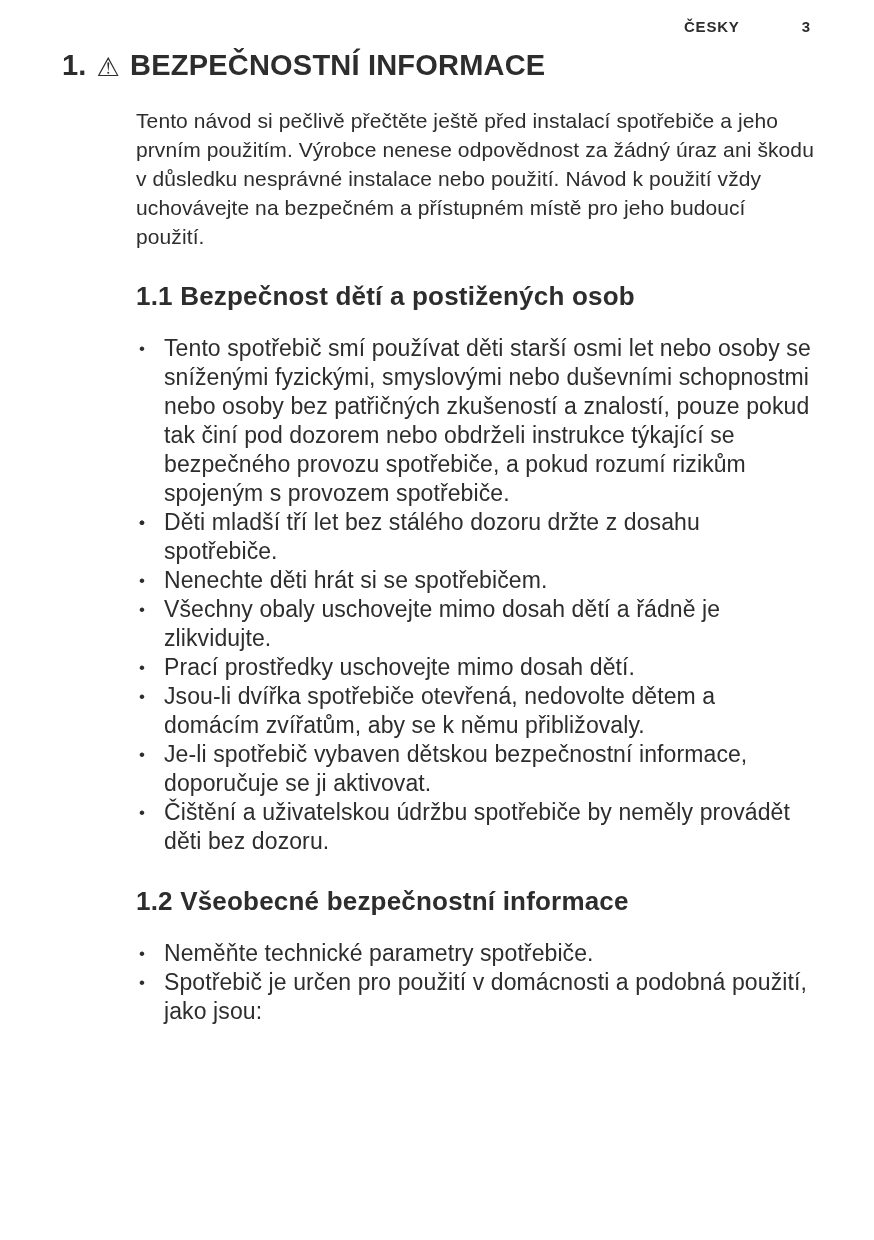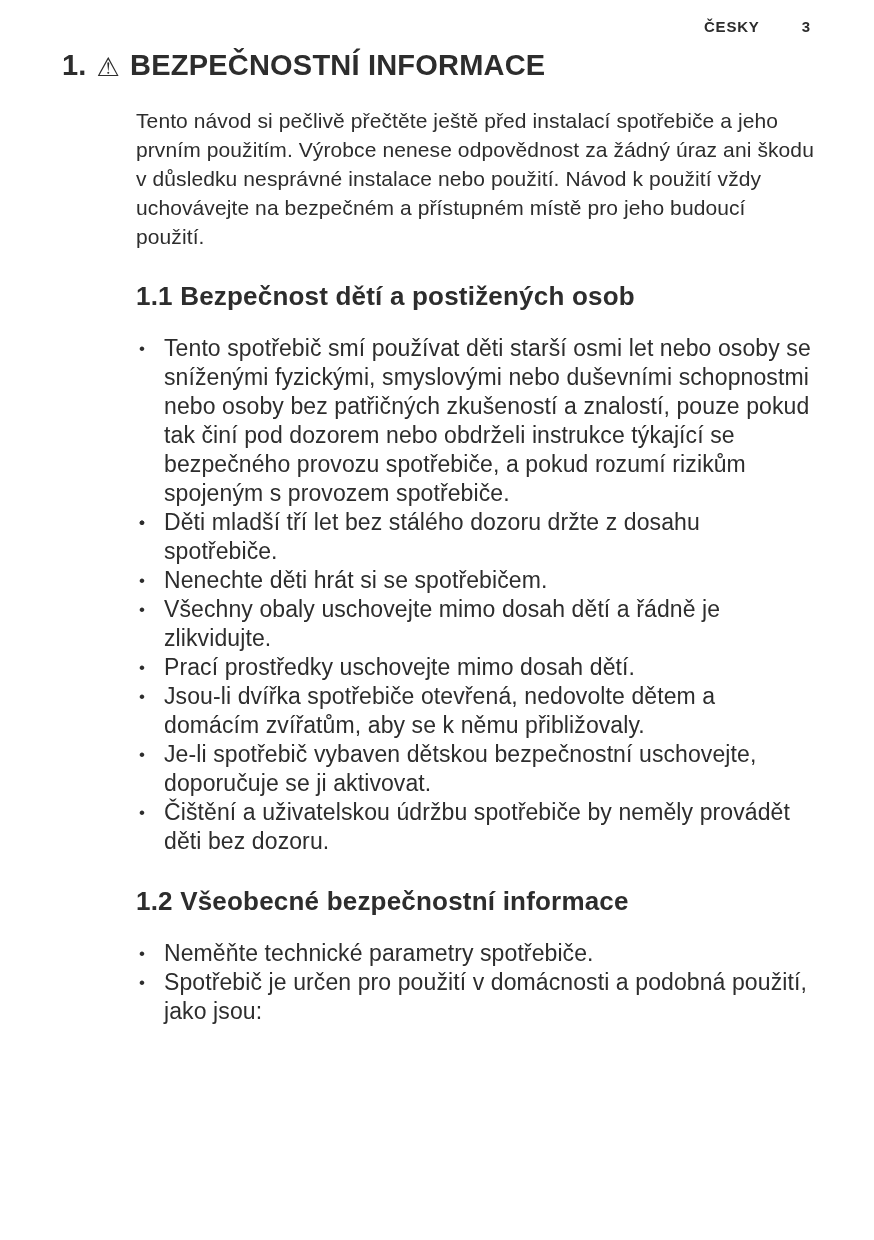--- a/index.html
+++ b/index.html
@@ -11,21 +11,21 @@
     color: #2d2d2d;
     font-family: "Liberation Sans", sans-serif;
     padding: 18px 56px 0 62px;
     position: relative;
     overflow: hidden;
   }
   .page-header {
     display: flex;
     justify-content: flex-end;
     align-items: baseline;
-    gap: 42px;
+    gap: 62px;
     font-size: 15px;
     font-weight: bold;
     letter-spacing: 0.8px;
     padding-right: 8px;
     margin-bottom: 14px;
   }
   .page-header .pagenum { letter-spacing: 0; }
   h1.chapter {
     font-size: 29px;
     font-weight: bold;
@@ -119,21 +119,21 @@
       <li>
         <span class="bullet-mark">•</span>
         <span>Prací prostředky uschovejte mimo dosah dětí.</span>
       </li>
       <li>
         <span class="bullet-mark">•</span>
         <span>Jsou-li dvířka spotřebiče otevřená, nedovolte dětem a domácím zvířatům, aby se k němu přibližovaly.</span>
       </li>
       <li>
         <span class="bullet-mark">•</span>
-        <span>Je-li spotřebič vybaven dětskou bezpečnostní uschovejte, doporučuje se ji aktivovat.</span>
+        <span>Je-li spotřebič vybaven dětskou bezpečnostní informace, doporučuje se ji aktivovat.</span>
       </li>
       <li>
         <span class="bullet-mark">•</span>
         <span>Čištění a uživatelskou údržbu spotřebiče by neměly provádět děti bez dozoru.</span>
       </li>
     </ul>
 
     <h2 class="section">1.2 Všeobecné bezpečnostní informace</h2>
 
     <ul class="bullets">

